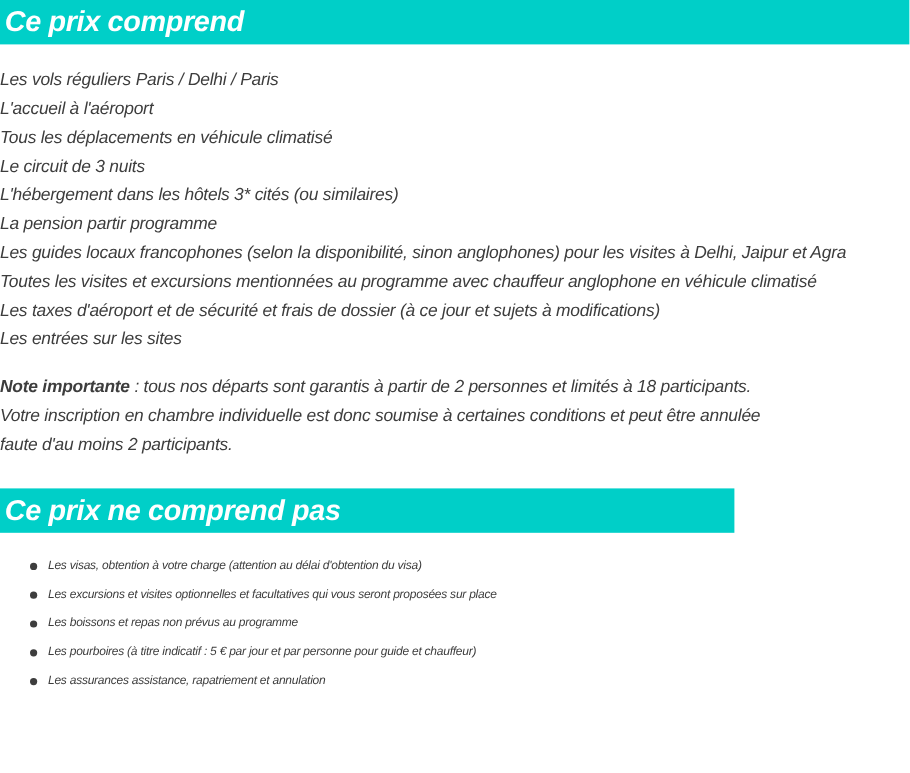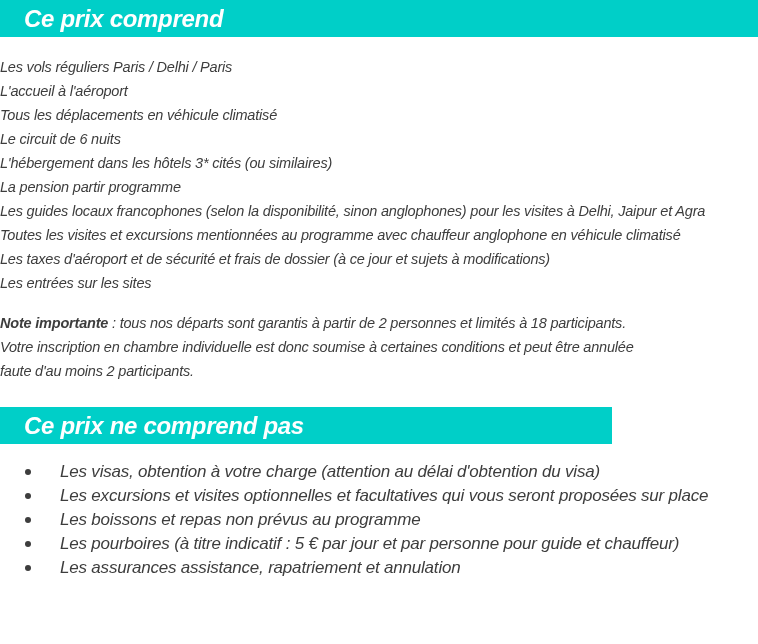--- a/index.html
+++ b/index.html
@@ -9,21 +9,21 @@
     color: #3d3d3d;
   }
   .section-header {
     background: #00cfc8;
     color: #ffffff;
     font-style: italic;
     font-weight: bold;
     font-size: 24px;
     line-height: 37px;
     height: 37px;
-    padding-left: 24px;
+    padding-left: 4px;
     letter-spacing: -0.3px;
   }
   .included-list {
     margin: 18px 12px 0 0; padding: 0; list-style: none;
   }
   .included-list li {
     font-style: italic;
     font-size: 14.5px;
     line-height: 24px;
     letter-spacing: -0.2px;
@@ -37,43 +37,43 @@
     letter-spacing: -0.2px;
     width: 648px;
   }
   .note b { font-weight: bold; }
   .section2 { position: absolute; top: 407px; left: 0; width: 612px; }
   .excluded-list {
     margin: 16px 0 0 0; padding: 0; list-style: none;
   }
   .excluded-list li {
     position: relative;
-    padding-left: 60px;
+    padding-left: 40px;
     font-style: italic;
-    font-size: 17px;
+    font-size: 10px;
     line-height: 24px;
     letter-spacing: -0.2px;
     white-space: nowrap;
   }
   .bullet {
     position: absolute; left: 25px; top: 9px;
     width: 6px; height: 6px; border-radius: 50%;
     background: #3d3d3d;
   }
 </style>
 </head>
 <body>
 
 <section>
   <div class="section-header">Ce prix comprend</div>
   <ul class="included-list">
     <li>Les vols réguliers Paris / Delhi / Paris</li>
     <li>L'accueil à l'aéroport</li>
     <li>Tous les déplacements en véhicule climatisé</li>
-    <li>Le circuit de 6 nuits</li>
+    <li>Le circuit de 3 nuits</li>
     <li>L'hébergement dans les hôtels 3* cités (ou similaires)</li>
     <li>La pension partir programme</li>
     <li>Les guides locaux francophones (selon la disponibilité, sinon anglophones) pour les visites à Delhi, Jaipur et Agra</li>
     <li>Toutes les visites et excursions mentionnées au programme avec chauffeur anglophone en véhicule climatisé</li>
     <li>Les taxes d'aéroport et de sécurité et frais de dossier (à ce jour et sujets à modifications)</li>
     <li>Les entrées sur les sites</li>
   </ul>
   <p class="note"><b>Note importante</b><span> : tous nos départs sont garantis à partir de 2 personnes et limités à 18 participants. Votre inscription en chambre individuelle est donc soumise à certaines conditions et peut être annulée faute d'au moins 2 participants.</span></p>
 </section>
 

